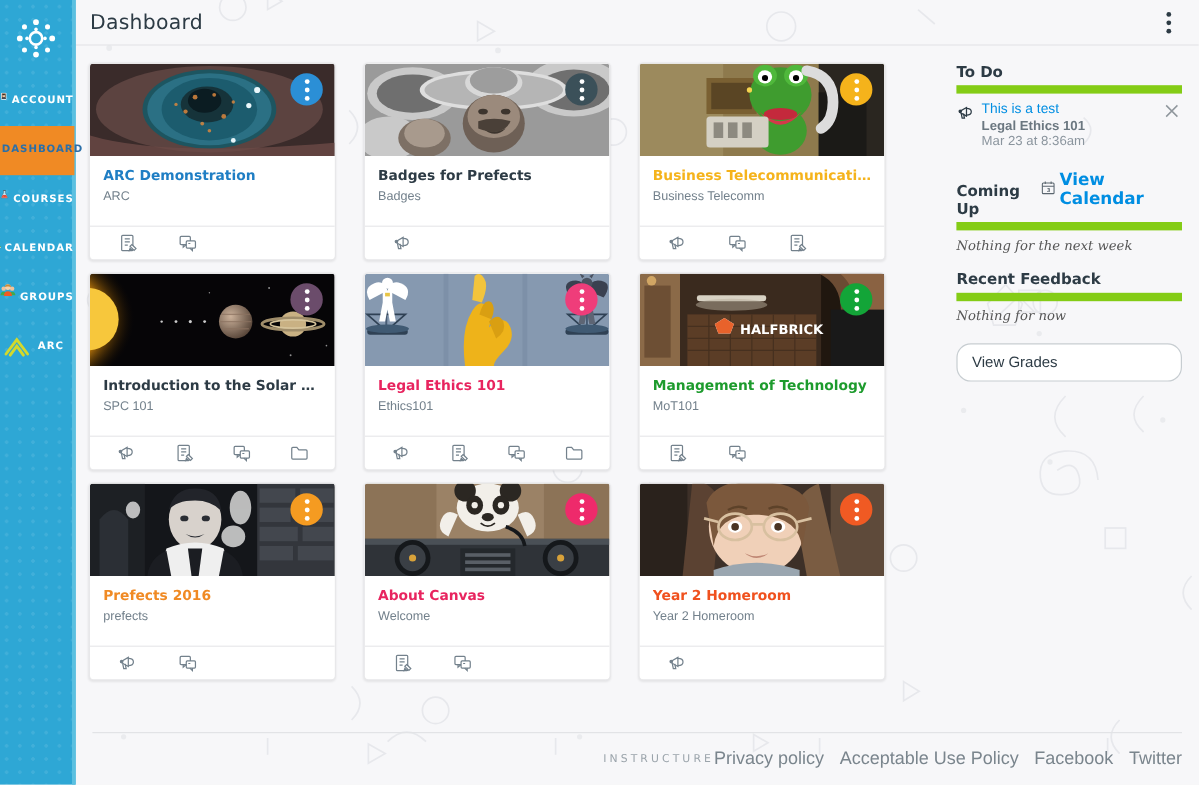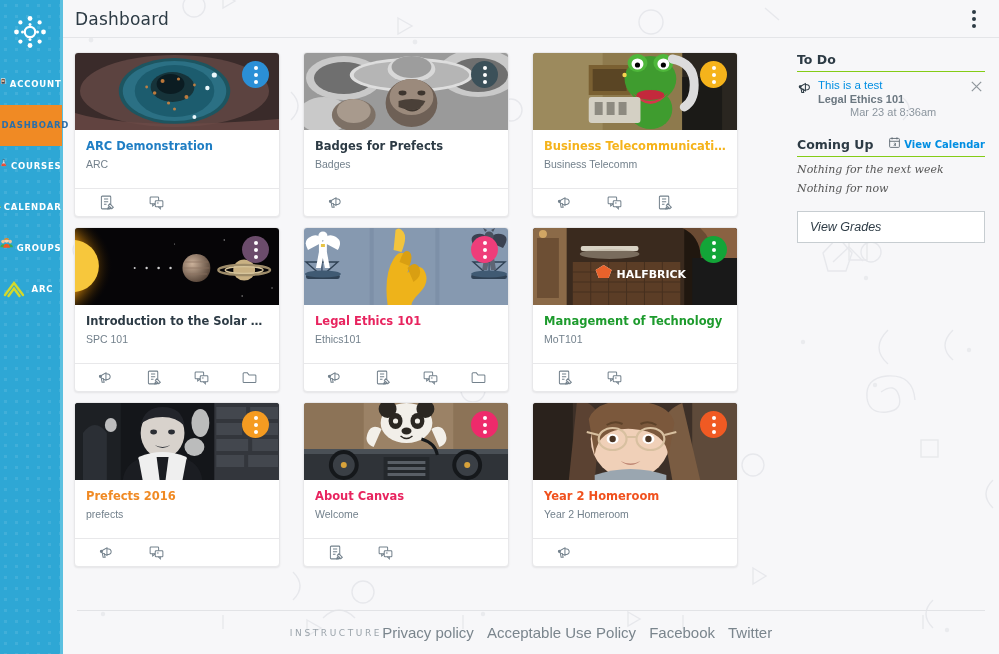--- a/index.html
+++ b/index.html
@@ -107,50 +107,49 @@
 
   
   .rightbar {
     width: 214px; flex: 0 0 214px;
     padding: 14px 14px 0 12px;
     position: relative;
   }
   .rb-head {
     font-family: "DejaVu Sans", sans-serif;
     font-size: 12.5px; font-weight: 700; color: #2d3b45;
-    padding-bottom: 4px; border-bottom: 1px solid #84cc16;
+    padding-bottom: 4px; border-bottom: 7px solid #84cc16;
     display: flex; align-items: baseline; justify-content: space-between;
   }
   .rb-head.spaced { margin-top: 14px; }
   .todo-row { display: flex; align-items: flex-start; padding: 7px 0 4px 0; position: relative; }
   .todo-ico { width: 18px; flex: 0 0 18px; padding-top: 1px; }
   .todo-txt { flex: 1 1 auto; padding-left: 3px; }
   .todo-link { font-size: 11.5px; color: #008ee2; text-decoration: none; cursor: pointer; display:block; }
   .todo-course { font-size: 11px; color: #6b7780; margin-top: 2px; font-weight: 600; }
-  .todo-date { font-size: 11px; color: #8b959e; margin-top: 1px; margin-left: 32px; }
+  .todo-date { font-size: 11px; color: #8b959e; margin-top: 1px; }
   .todo-close { width: 16px; height: 16px; cursor: pointer; flex: 0 0 16px; opacity: .55; }
   .viewcal { display: flex; align-items: center; gap: 3px; cursor: pointer; text-decoration: none; }
-  .viewcal-txt { font-family: "DejaVu Sans", sans-serif; font-size: 10px; font-weight:700; color: #008ee2; }
+  .viewcal-txt { font-family: "DejaVu Sans", sans-serif; font-size: 14px; font-weight:700; color: #008ee2; }
   .rb-empty { font-size: 11px; color: #555; font-style: italic; margin-top: 6px; font-family: "DejaVu Serif", serif; }
   .grades-btn {
     margin-top: 16px; width: 100%; height: 32px;
-    background: #fff; border: 1px solid #c7cdd1; border-radius: 0;
+    background: #fff; border: 1px solid #c7cdd1; border-radius: 12px;
     font-size: 12.5px; color: #2d3b45; cursor: pointer;
     display: flex; align-items: center; padding-left: 12px;
     font-family: "Liberation Sans", sans-serif;
-    font-style: italic;
   }
 
   
   .footer {
     position: relative; z-index: 2;
     flex: 0 0 44px; height: 44px;
     margin: 0 14px 0 14px;
     border-top: 1px solid #e2e3e6;
-    display: flex; align-items: center; justify-content: center;
+    display: flex; align-items: center; justify-content: flex-end;
   }
   .brand {
     font-family: "DejaVu Sans", sans-serif;
     font-size: 9px; letter-spacing: 2.6px; color: #9ba4ab; font-weight: 400;
   }
   .flinks { display: flex; gap: 13px; }
   .flink { font-size: 15px; color: #7a858d; text-decoration: none; cursor: pointer; }
 </style>
 </head>
 <body>
@@ -974,20 +973,23 @@
                   <path d="M2 6.5h12"></path>
                   <path d="M5 1.6v2.6M11 1.6v2.6"></path>
                 <text x="6.4" y="12.4" font-size="5.4" fill="#5b666f" stroke="none" font-family="DejaVu Sans, sans-serif">3</text>
               </svg>
             </span>
             <span class="viewcal-txt">View Calendar</span>
           </a>
         </div>
         <div class="rb-empty">Nothing for the next week</div>
 
+        <div class="rb-head spaced">
+          <span>Recent Feedback</span>
+        </div>
         <div class="rb-empty">Nothing for now</div>
 
         <button class="grades-btn">View Grades</button>
       </aside>
     </div>
 
     <div class="footer">
       <span class="brand">INSTRUCTURE</span>
       <span class="flinks">
         <a class="flink">Privacy policy</a>

